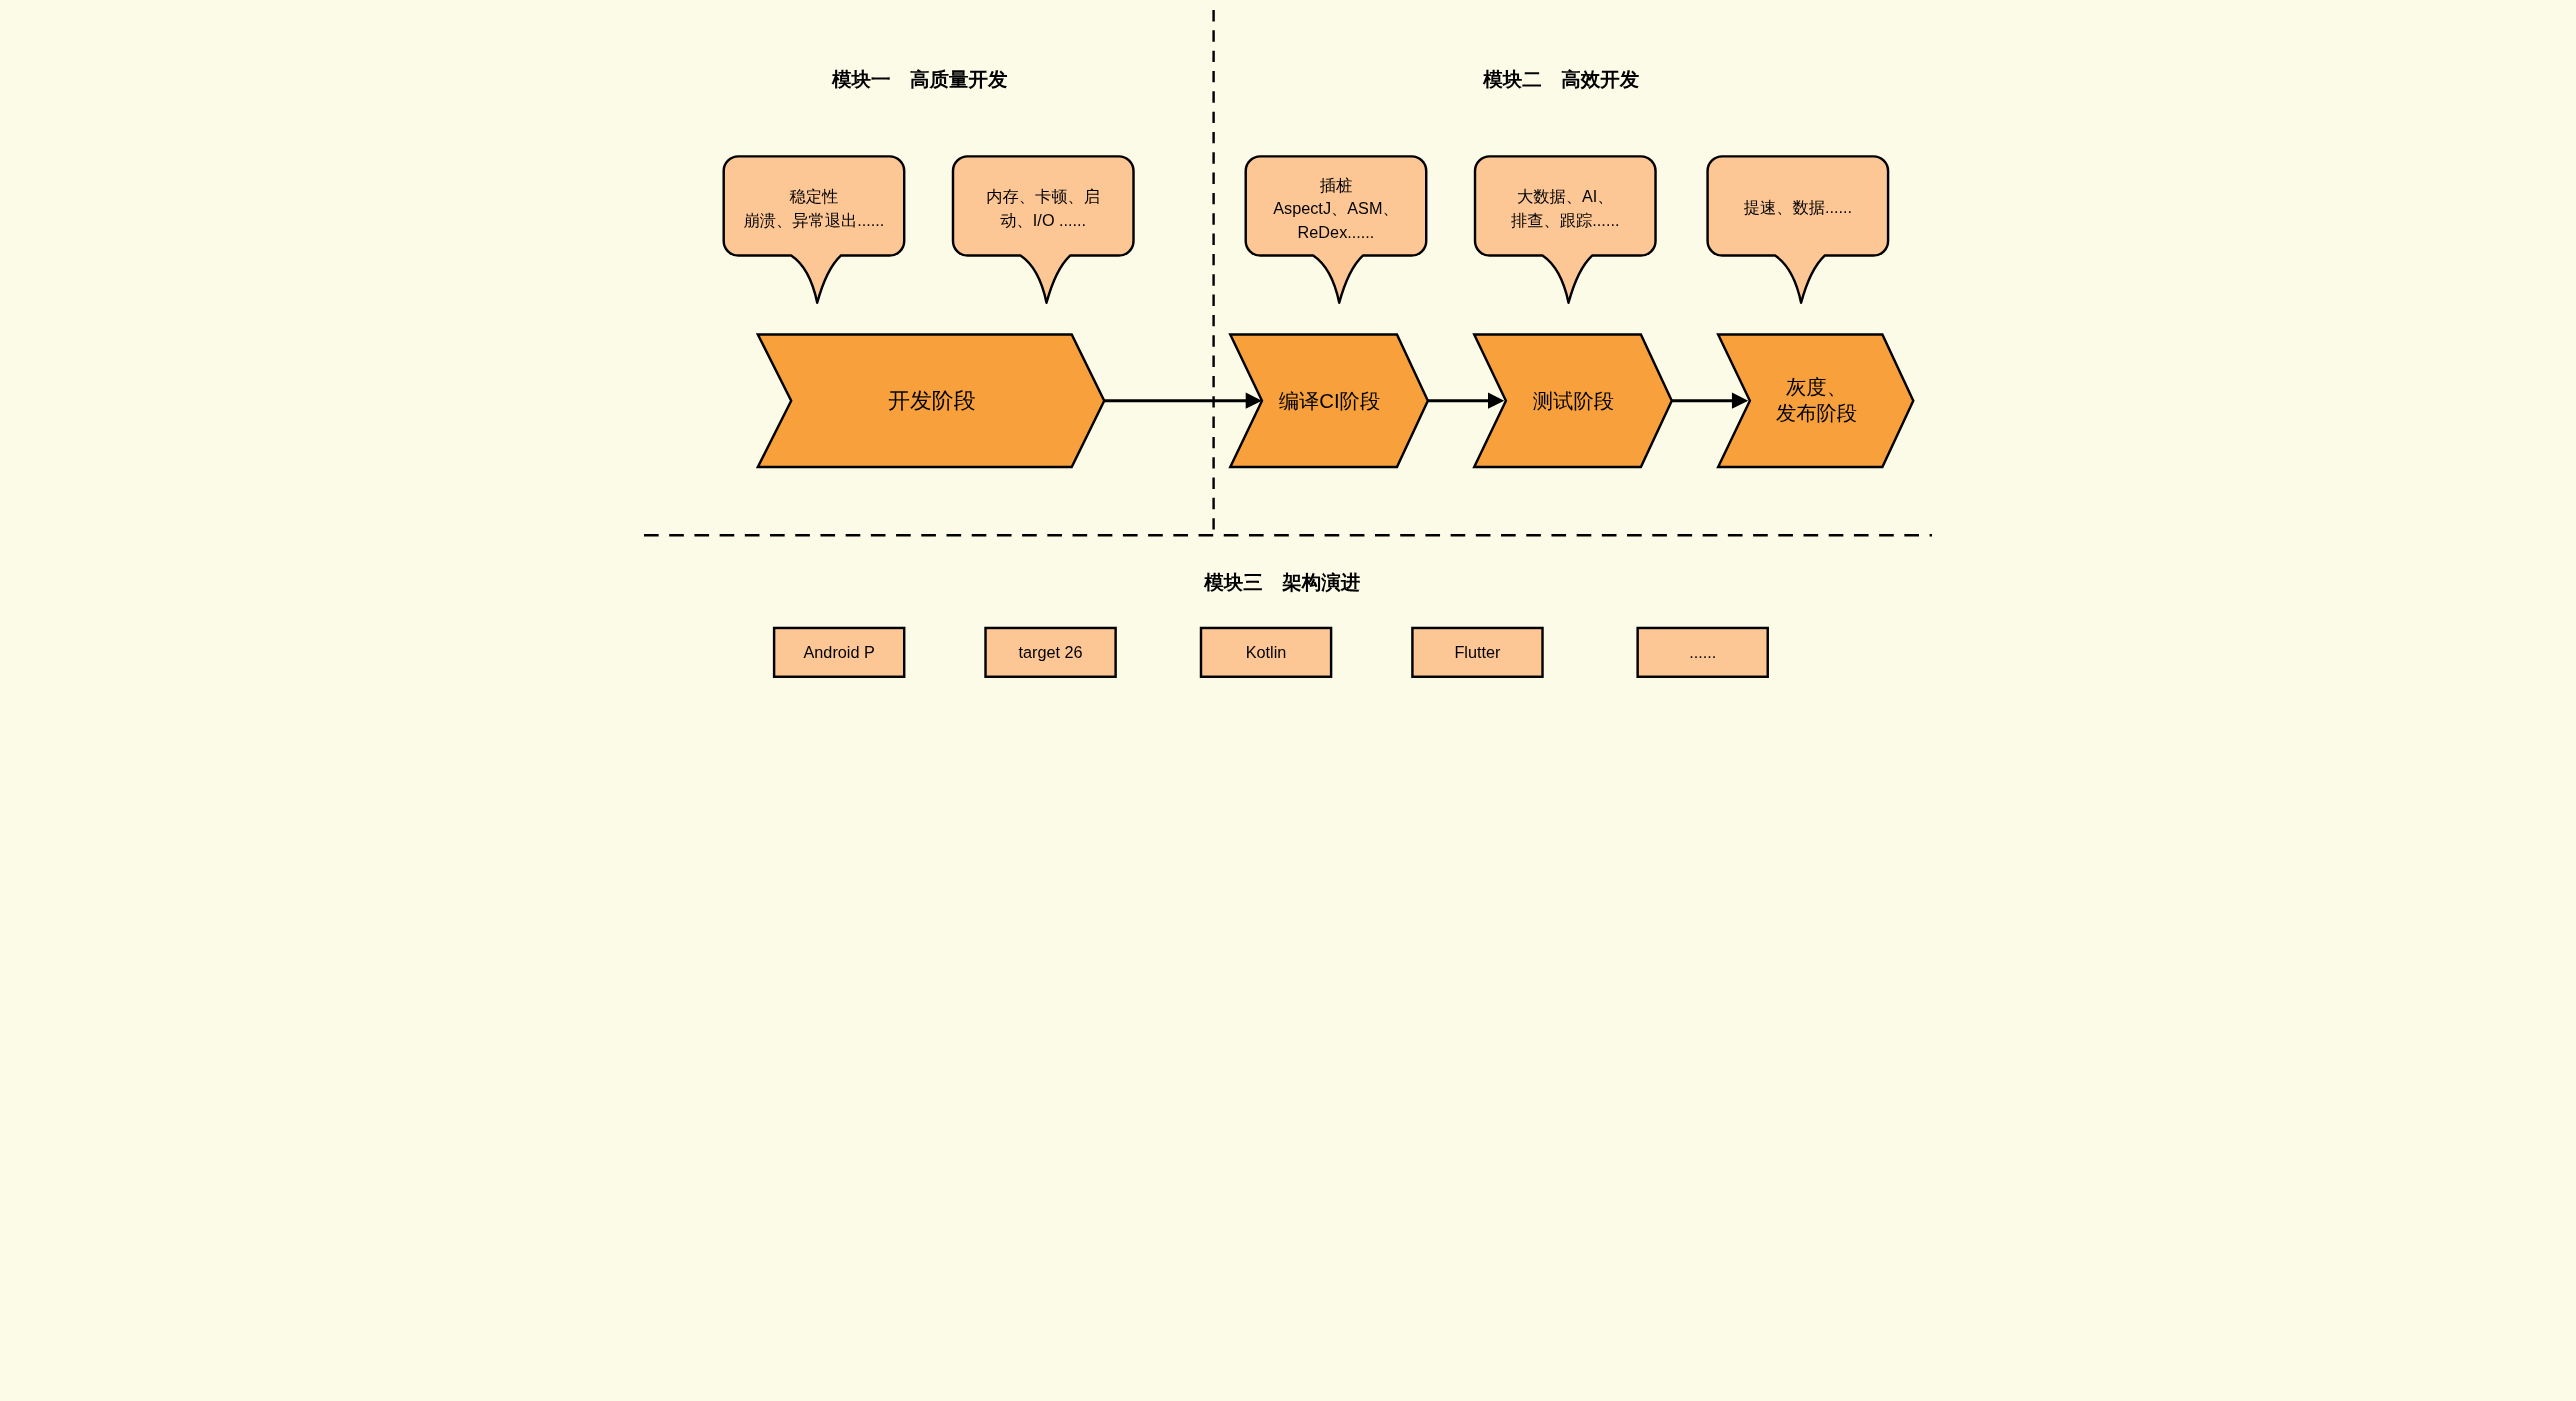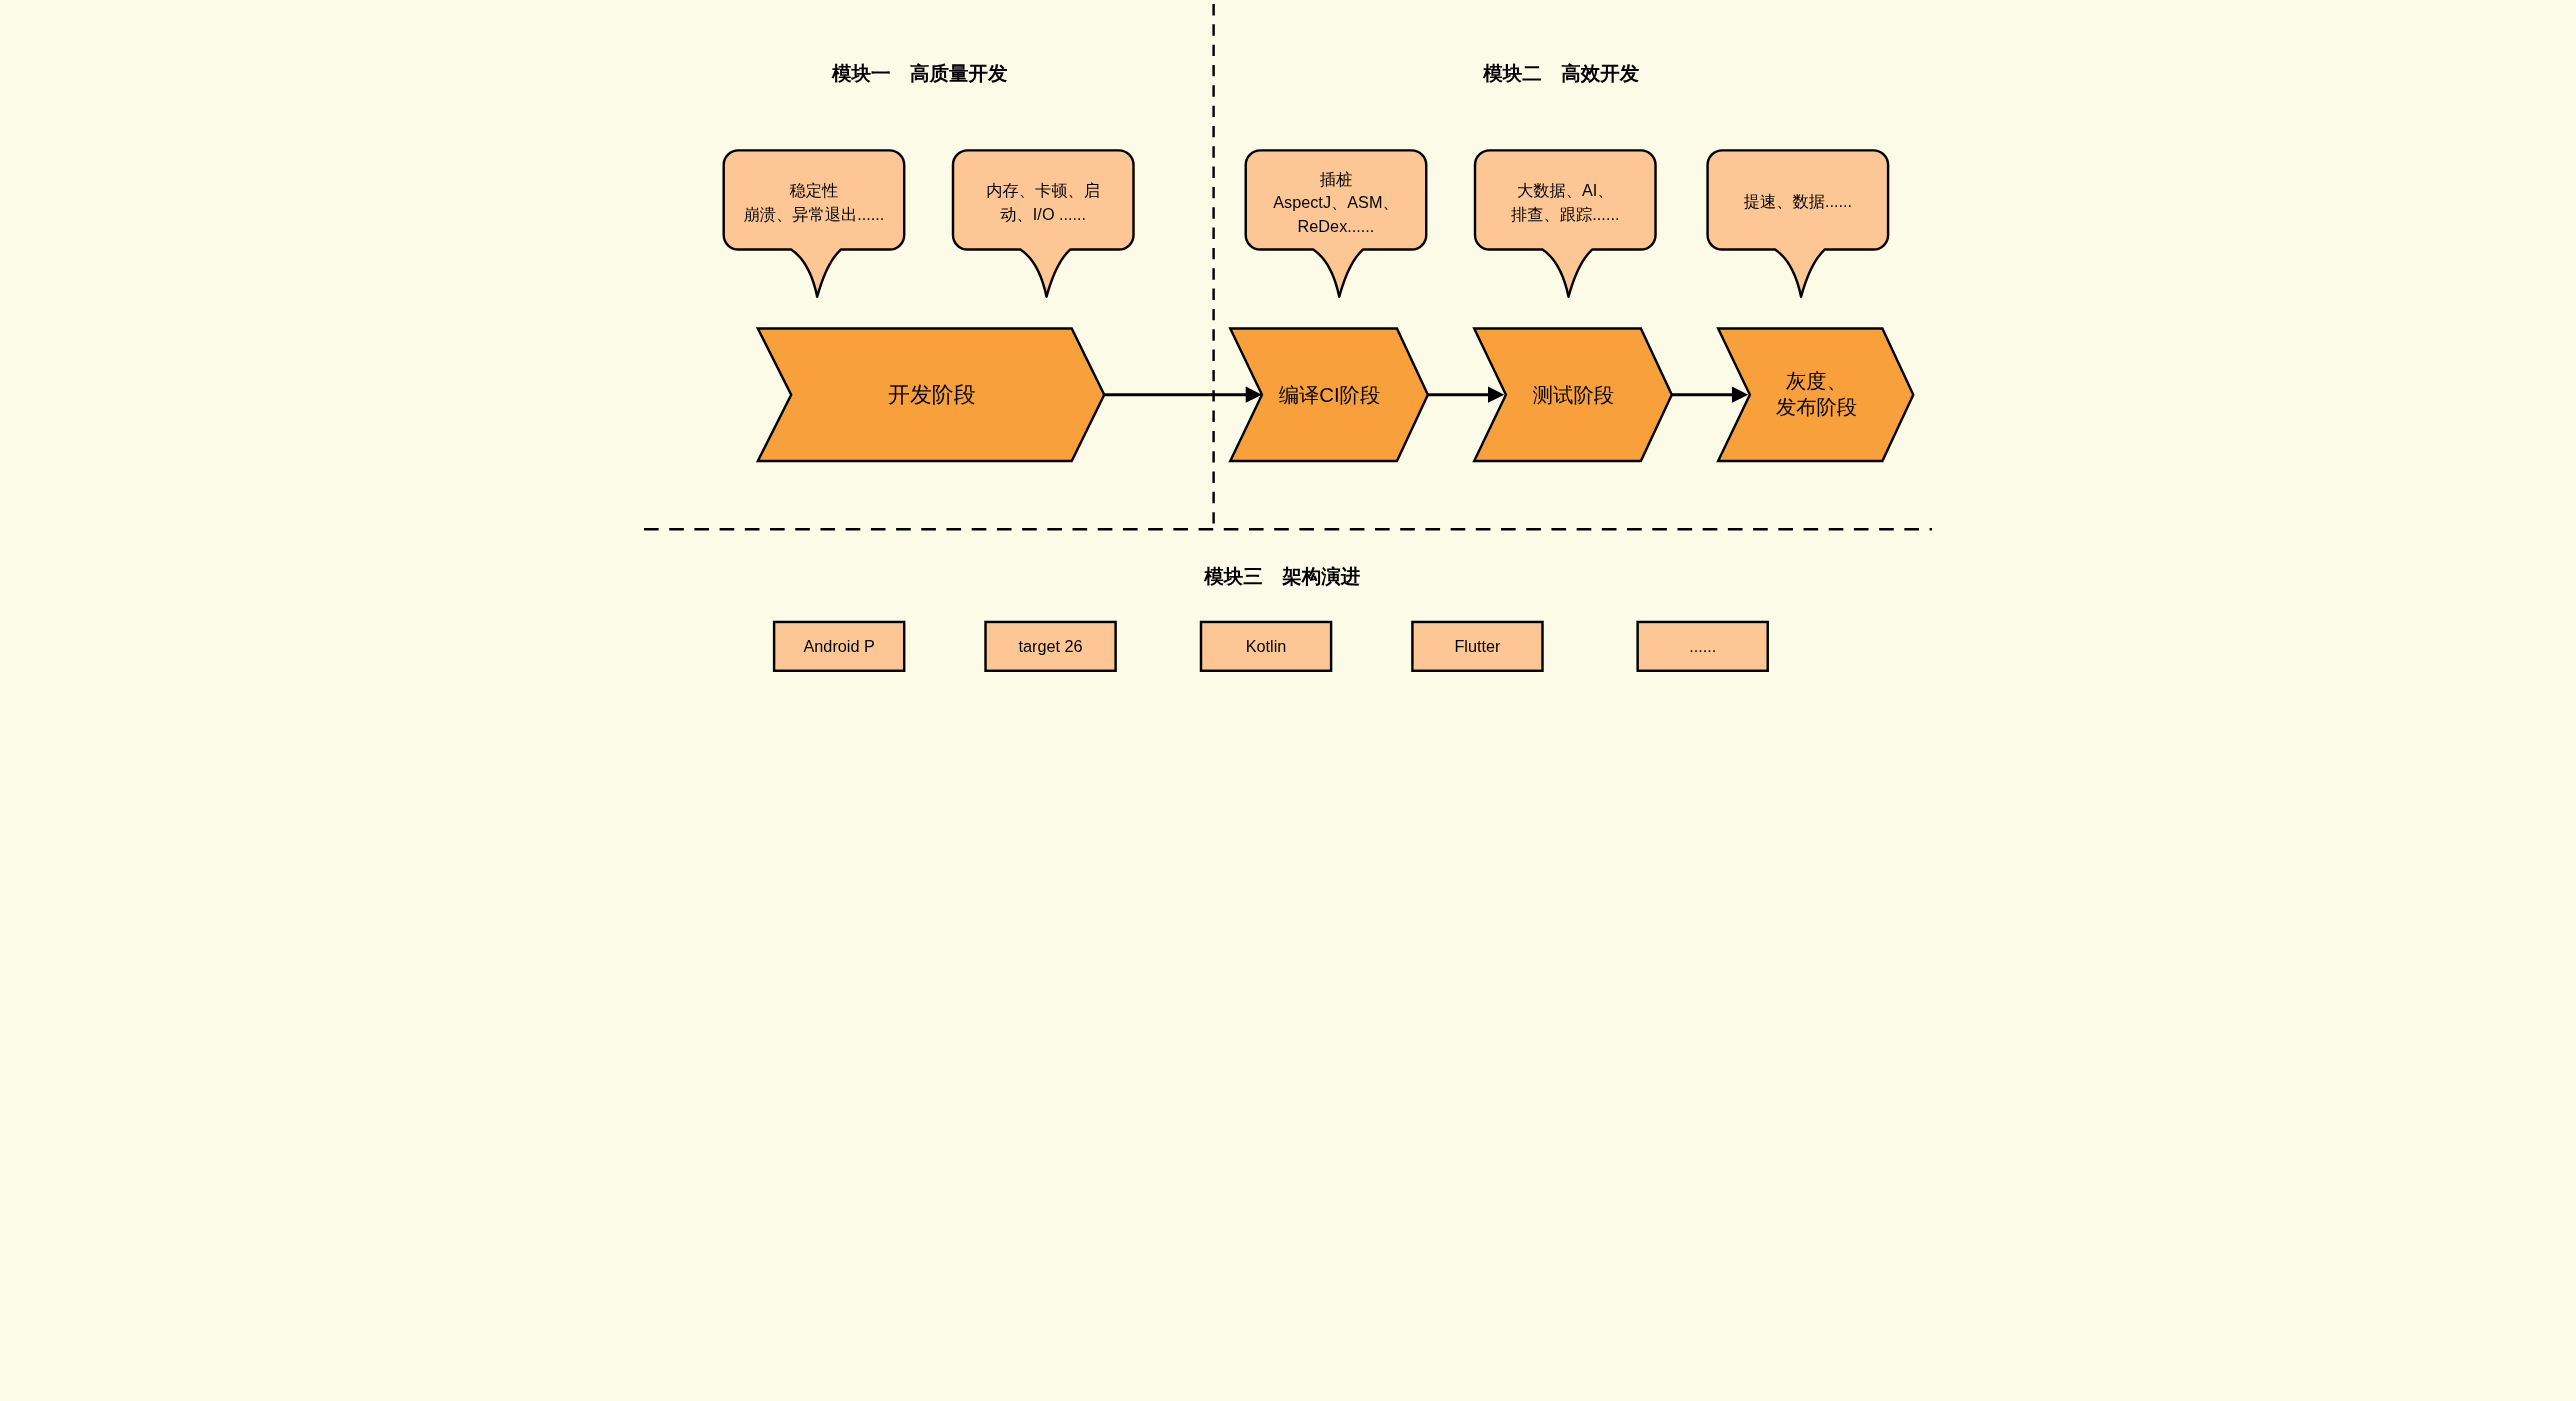--- a/index.html
+++ b/index.html
@@ -3,21 +3,21 @@
 <meta charset="utf-8">
 <style>
   html, body {
     margin: 0;
     padding: 0;
     background: #FBFBE8;
   }
   .diagram-wrap {
     width: 100%;
     max-width: 1288px;
-    margin: 4px auto;
+    margin: 10px auto;
   }
   svg {
     display: block;
     width: 100%;
     height: auto;
     font-family: "Liberation Sans", sans-serif;
   }
   text {
     fill: #000000;
   }

